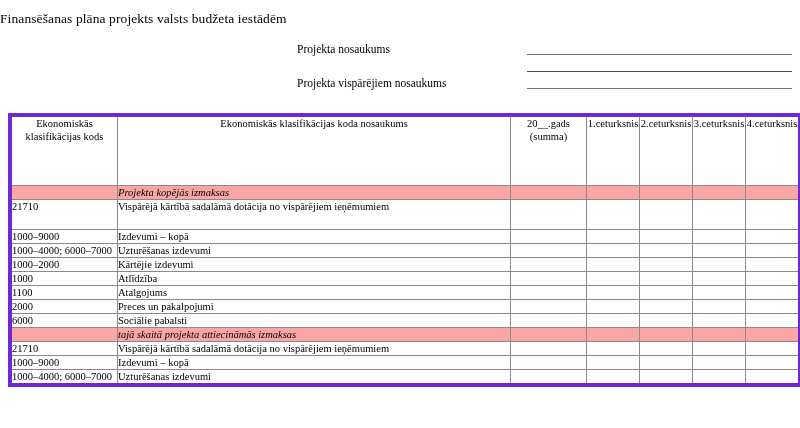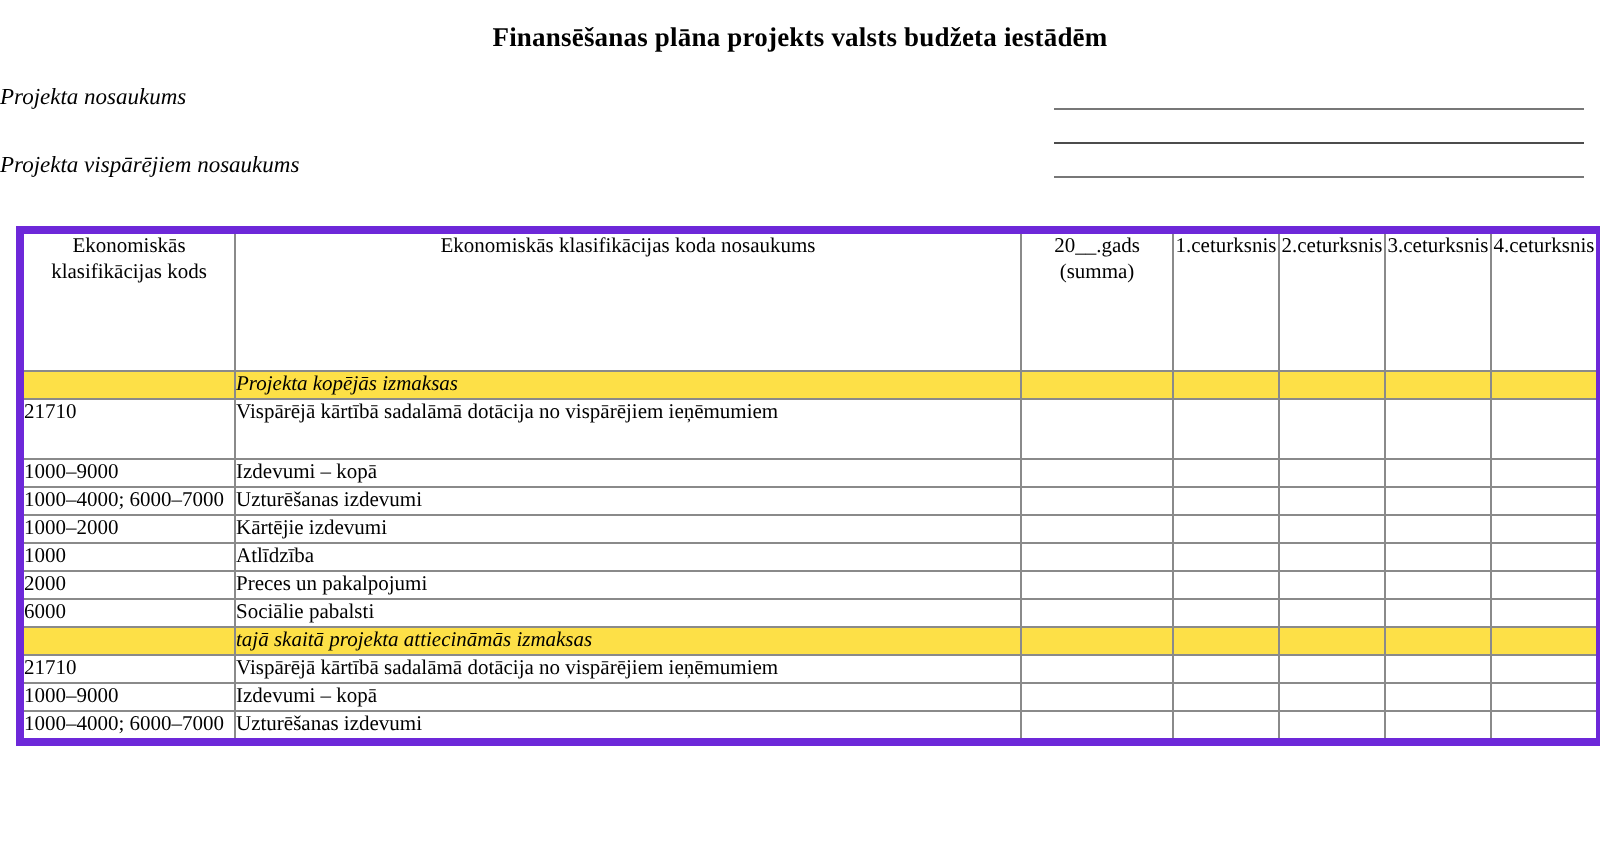--- a/index.html
+++ b/index.html
@@ -12,32 +12,32 @@
     background: #ffffff;
     font-family: "Liberation Serif", "DejaVu Serif", serif;
     color: #000000;
     overflow: hidden;
     position: relative;
   }
 
   
   .doc-title {
     width: 100%;
-    text-align: center;
-    font-weight: bold;
+    text-align: left;
+    font-weight: normal;
     font-size: 13.5px;
     letter-spacing: 0.1px;
     margin-top: 11px;
     line-height: 16px;
   }
 
   
   .form-block {
     margin-top: 14px;
-    font-style: italic;
+    padding-left: 297px;
   }
   .form-row {
     display: flex;
     align-items: flex-end;
     height: 17px;
   }
   .form-label {
     font-size: 11.5px;
     line-height: 15px;
     white-space: nowrap;
@@ -110,21 +110,21 @@
   }
   td.c-val {
     padding: 0;
   }
 
   tr.r-single td { height: 13px; }
   tr.r-tall td   { height: 29px; }
   tr.r-double td { height: 27px; }
 
   tr.shaded td {
-    background: #fde047;
+    background: #fca5a5;
   }
   tr.shaded td.c-name {
     font-style: italic;
   }
   .u-line { }
 
   
   tr.sec-break td { border-top: 1.2px solid #3b3b3b; }
 </style>
 </head>
@@ -214,20 +214,29 @@
         <tr class="r-single">
           <td class="c-code">1000</td>
           <td class="c-name">Atlīdzība</td>
           <td class="c-val"></td>
           <td class="c-val"></td>
           <td class="c-val"></td>
           <td class="c-val"></td>
           <td class="c-val"></td>
         </tr>
         <tr class="r-single">
+          <td class="c-code">1100</td>
+          <td class="c-name">Atalgojums</td>
+          <td class="c-val"></td>
+          <td class="c-val"></td>
+          <td class="c-val"></td>
+          <td class="c-val"></td>
+          <td class="c-val"></td>
+        </tr>
+        <tr class="r-single">
           <td class="c-code">2000</td>
           <td class="c-name">Preces un pakalpojumi</td>
           <td class="c-val"></td>
           <td class="c-val"></td>
           <td class="c-val"></td>
           <td class="c-val"></td>
           <td class="c-val"></td>
         </tr>
         <tr class="r-single">
           <td class="c-code">6000</td>

